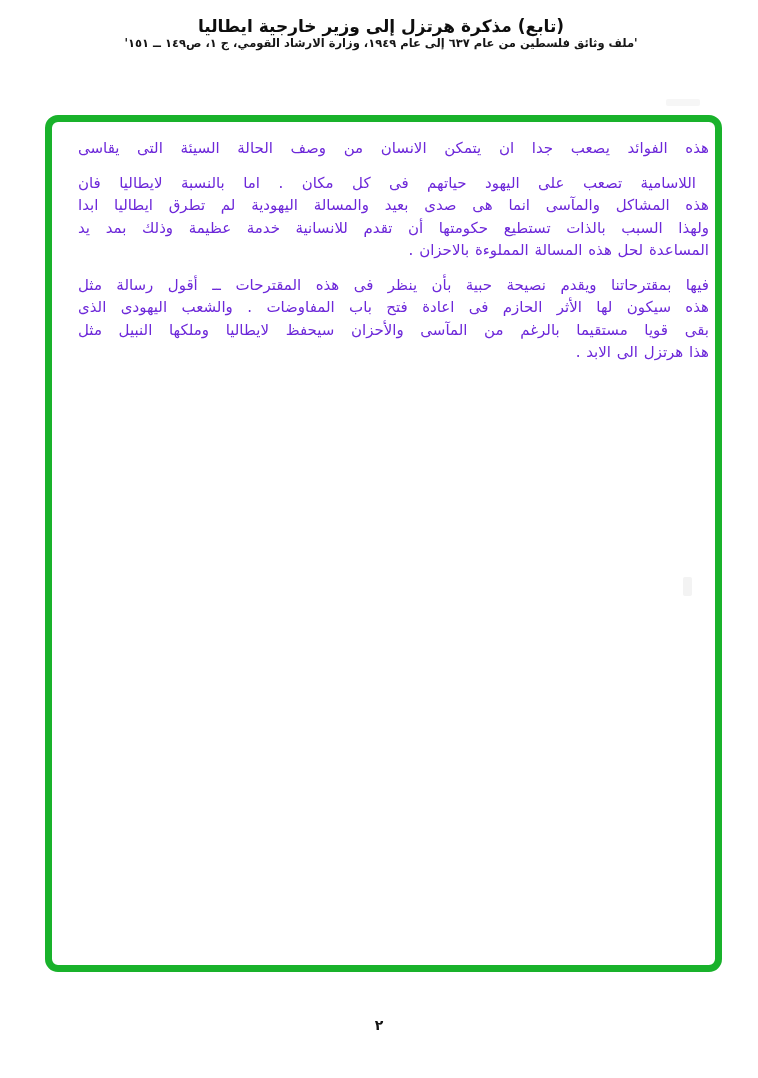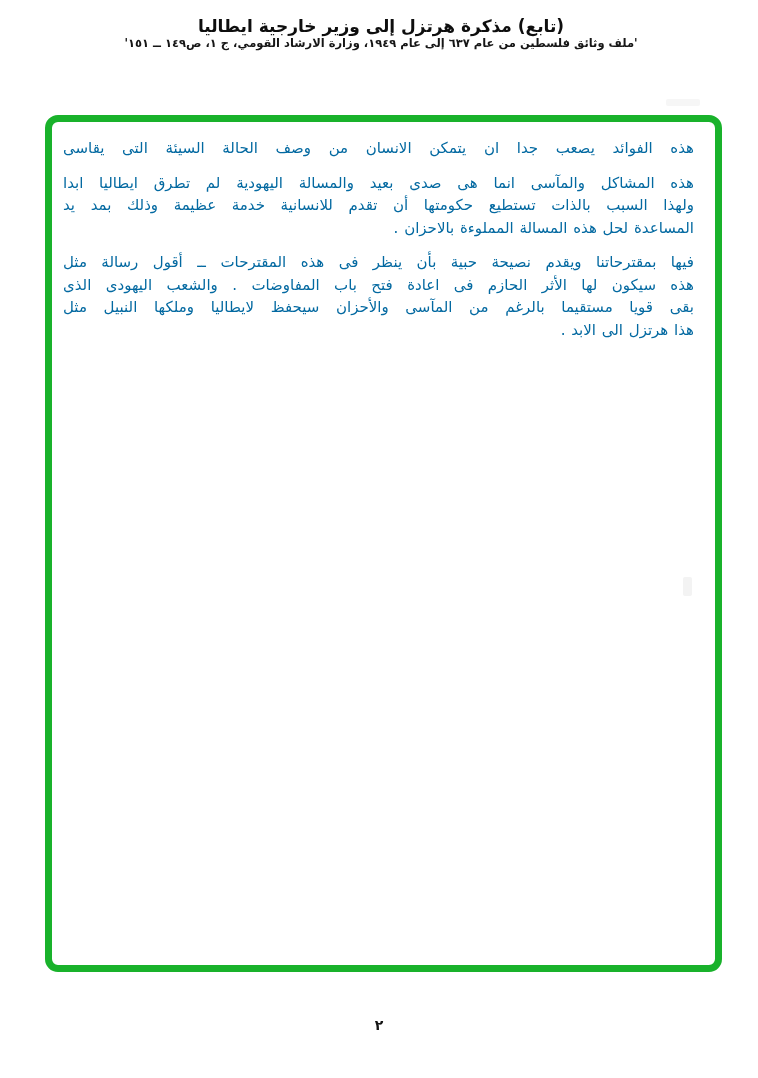--- a/index.html
+++ b/index.html
@@ -31,24 +31,24 @@
     position: absolute;
     left: 45px; top: 115px;
     width: 677px; height: 857px;
     box-sizing: border-box;
     border: 7px solid #19b22b;
     border-radius: 13px;
     background: transparent;
   }
   .textblock {
     position: absolute;
-    left: 63px; top: 137px;
+    left: 78px; top: 137px;
     width: 631px;
     direction: rtl;
-    color: #0369a1;
+    color: #6d28d9;
   }
   .para { margin: 0 0 12px 0; }
   .line {
     font-size: 15px;
     line-height: 22.5px;
     min-height: 22.5px;
     text-align: justify;
     text-align-last: justify;
     word-spacing: 1px;
   }
@@ -86,20 +86,21 @@
   <div class="subtitle">'ملف وثائق فلسطين من عام ٦٣٧ إلى عام ١٩٤٩، وزارة الارشاد القومي، ج ١، ص١٤٩ ــ ١٥١'</div>
 </div>
 
 <div class="frame" style="border-color: rgb(25, 178, 43);"></div>
 
 <div class="textblock">
     <div class="para">
       <div class="line first">هذه الفوائد يصعب جدا ان يتمكن الانسان من وصف الحالة السيئة التى يقاسى</div>
     </div>
     <div class="para">
+      <div class="line first">اللاسامية تصعب على اليهود حياتهم فى كل مكان . اما بالنسبة لايطاليا فان</div>
       <div class="line">هذه المشاكل والمآسى انما هى صدى بعيد والمسالة اليهودية لم تطرق ايطاليا ابدا</div>
       <div class="line">ولهذا السبب بالذات تستطيع حكومتها أن تقدم للانسانية خدمة عظيمة وذلك بمد يد</div>
       <div class="line last">المساعدة لحل هذه المسالة المملوءة بالاحزان .</div>
     </div>
     <div class="para">
       <div class="line">فيها بمقترحاتنا ويقدم نصيحة حبية بأن ينظر فى هذه المقترحات ــ أقول رسالة مثل</div>
       <div class="line">هذه سيكون لها الأثر الحازم فى اعادة فتح باب المفاوضات . والشعب اليهودى الذى</div>
       <div class="line">بقى قويا مستقيما بالرغم من المآسى والأحزان سيحفظ لايطاليا وملكها النبيل مثل</div>
       <div class="line last">هذا هرتزل الى الابد .</div>
     </div>

